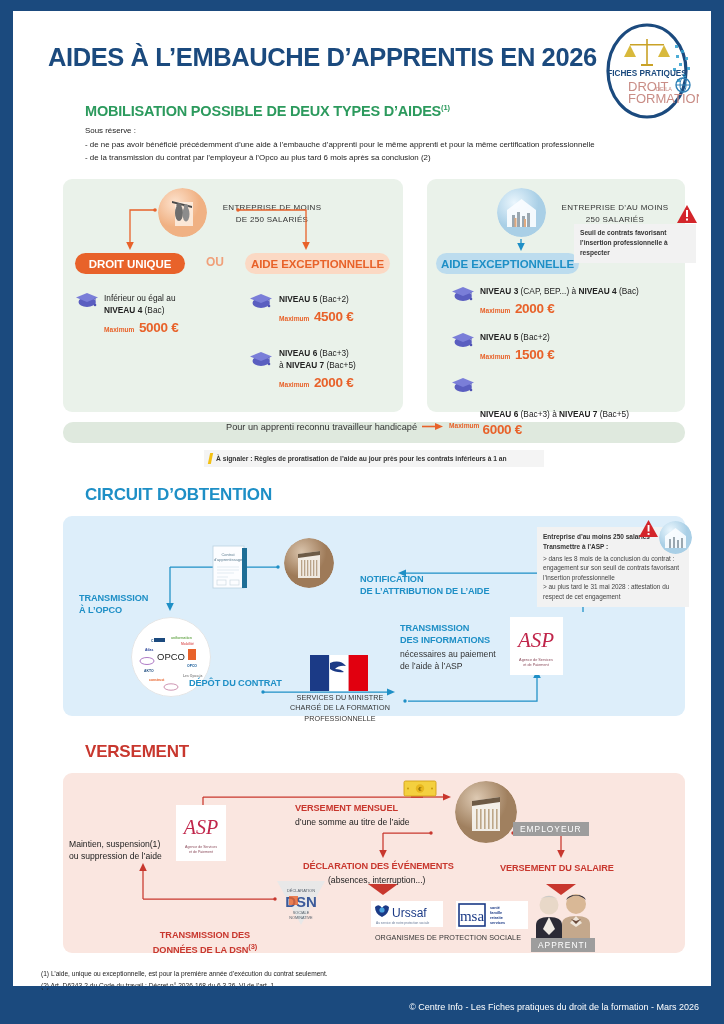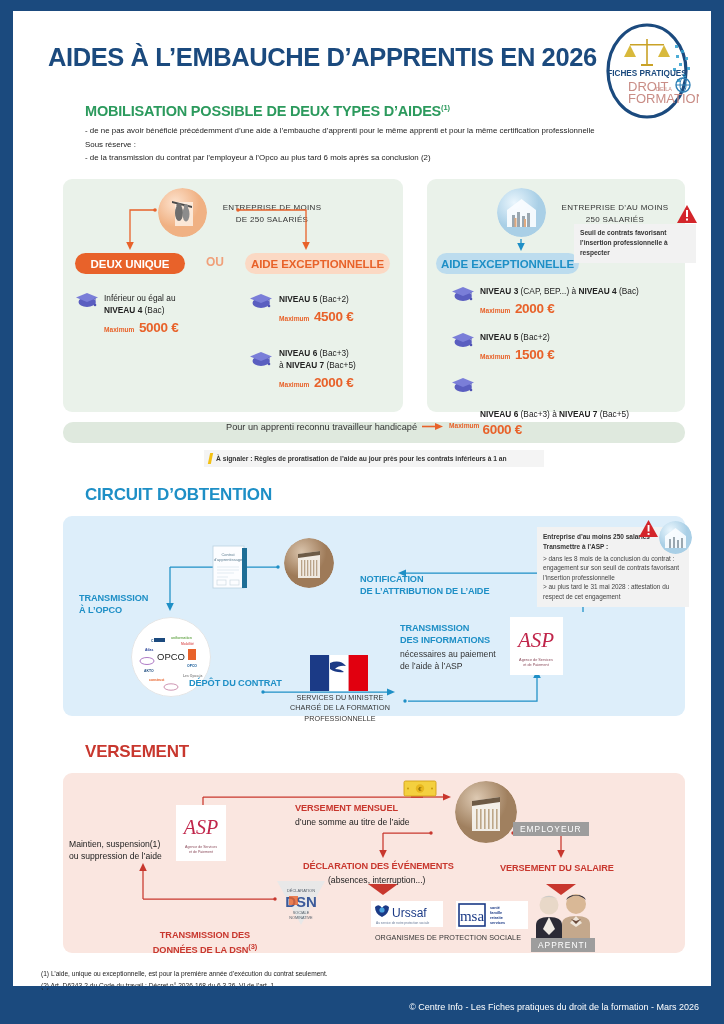--- a/index.html
+++ b/index.html
@@ -211,22 +211,22 @@
       <text x="57" y="70" font-family="Liberation Sans, sans-serif" font-size="5.5" fill="#c98d86">DE LA</text>
       <text x="29" y="82" font-family="Liberation Sans, sans-serif" font-size="13" fill="#c98d86">FORMATION</text>
     </svg>
   </div>
 
   <div class="sec-head sec-green">
     <span>MOBILISATION POSSIBLE DE DEUX TYPES D’AIDES</span><span class="sup">(1)</span>
   </div>
 
   <div class="reserve">
+    <div>Sous réserve :</div>
     <div>- de ne pas avoir bénéficié précédemment d’une aide à l’embauche d’apprenti pour le même apprenti et pour la même certification professionnelle</div>
-    <div>Sous réserve :</div>
     <div>- de la transmission du contrat par l’employeur à l’Opco au plus tard 6 mois après sa conclusion (2)</div>
   </div>
 
   <div class="panel" id="panel-left"></div>
 
   <div class="circ-icon" style="left:145px; top:177px; width:49px; height:49px;">
     <svg width="49" height="49" viewBox="0 0 49 49">
       <defs>
             <radialGradient id="og" cx="35%" cy="30%">
         <stop offset="0%" stop-color="#fde2cd"></stop>
@@ -249,21 +249,21 @@
     <g stroke="#e8622a" stroke-width="1.3" fill="none">
       <path d="M142 199 L117 199 L117 232"></path>
       <path d="M225 199 L293 199 L293 232"></path>
     </g>
     <polygon points="117,239 113.2,231 120.8,231" fill="#e8622a"></polygon>
     <polygon points="293,239 289.2,231 296.8,231" fill="#e8622a"></polygon>
     <circle cx="142" cy="199" r="1.8" fill="#e8622a"></circle>
     <circle cx="225" cy="199" r="1.8" fill="#e8622a"></circle>
   </svg>
 
-  <div class="pill" id="pill-unique">DEUX UNIQUE</div>
+  <div class="pill" id="pill-unique">DROIT UNIQUE</div>
   <div class="ou-label">OU</div>
   <div class="pill" id="pill-excep-l">AIDE EXCEPTIONNELLE</div>
 
   <div class="cap" style="left:62px; top:280px;">
     <svg width="24" height="17" viewBox="0 0 24 17">
       <ellipse cx="12" cy="11" rx="8.5" ry="5" fill="#5a5ec0"></ellipse>
       <polygon points="12,2 23,6.5 12,11 1,6.5" fill="#7a7ed8"></polygon>
       <path d="M20 7 L20 13" stroke="#5a5ec0" stroke-width="1.1"></path>
       <circle cx="20" cy="14" r="1.3" fill="#4f53b4"></circle>
     </svg>

